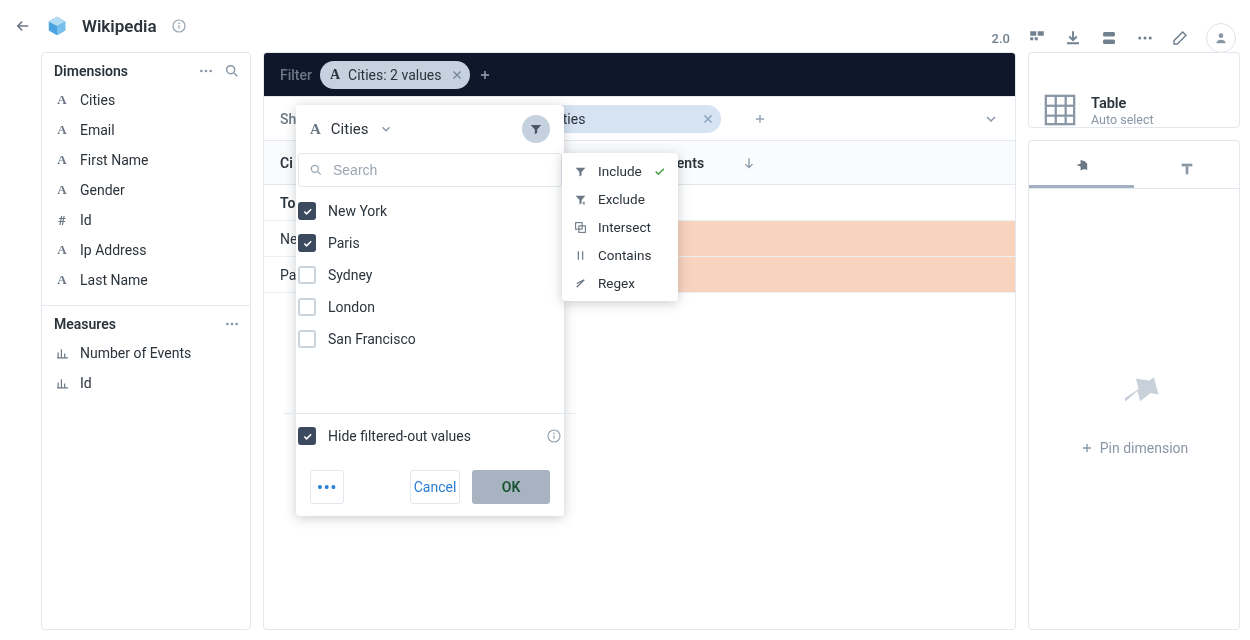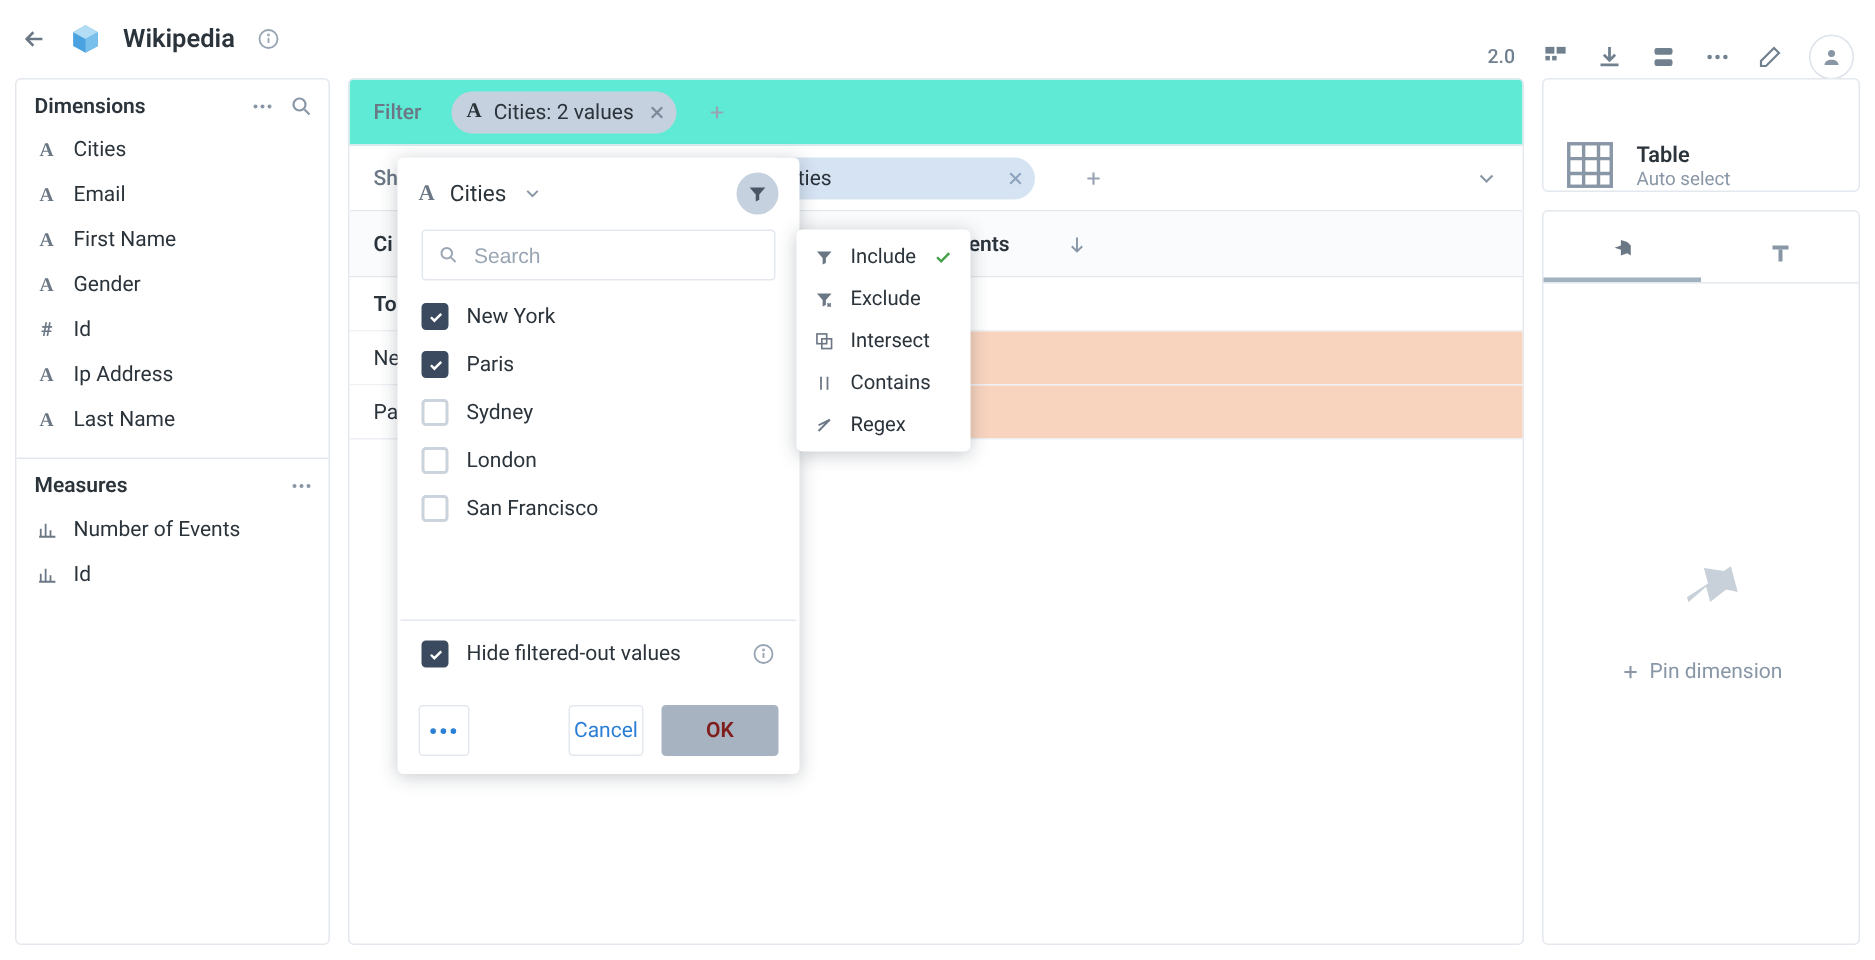--- a/index.html
+++ b/index.html
@@ -15,35 +15,35 @@
   .cube-logo { width:22px; height:22px; }
   .app-title { font-size:17px; font-weight:600; color:#2b333b; }
   .info-ico { color:#98a4b3; }
   .version { font-size:13px; color:#70808f; font-weight:500; }
   .tb-ico { color:#70808f; cursor:pointer; }
   .avatar-circle { width:30px; height:30px; border:1px solid #dde3ea; border-radius:50%; display:flex; align-items:center; justify-content:center; color:#8896a6; }
 
   
   .shell { display:flex; gap:12px; padding:0 10px 10px 10px; height:calc(100% - 52px); }
   .panel { background:#fff; border:1px solid #e3e8ee; border-radius:4px; }
-  .left-pane { width:210px; display:flex; flex-direction:column; }
+  .left-pane { width:210px; display:flex; flex-direction:column;margin-left:31px; }
   .center-pane { flex:1; display:flex; flex-direction:column; overflow:hidden; position:relative; }
   .right-pane { width:212px; display:flex; flex-direction:column; }
 
   
   .section-header { display:flex; align-items:center; padding:10px 10px 6px 12px; border-top:1px solid #e3e8ee; }
   .section-header:first-child { border-top:none; }
   .section-title { font-size:14px; font-weight:600; color:#2b333b; }
   .section-header .sp { margin-left:auto; display:flex; gap:10px; color:#8896a6; }
   .dim-list { padding:0 4px 10px 4px; }
   .dim-item { display:flex; align-items:center; gap:10px; height:30px; padding:0 8px; border-radius:3px; font-size:14px; color:#2b333b; cursor:pointer; }
   .dim-ico { color:#6b7785; width:16px; display:flex; justify-content:center; font-weight:600; font-size:13px; }
 
   
-  .filter-bar { height:44px; border-bottom:1px solid #e3e8ee; display:flex; align-items:center; padding:0 16px; gap:20px; z-index:2; background:#5eead4; position:relative; }
+  .filter-bar { height:44px; border-bottom:1px solid #e3e8ee; display:flex; align-items:center; padding:0 16px; gap:8px; z-index:2; background:#0f172a; position:relative; }
   .filter-label { font-size:14px; font-weight:500; color:#6b7785; }
   .filter-pill { background:#c5d1de; border-radius:16px; height:28px; display:flex; align-items:center; padding:0 6px 0 10px; gap:8px; font-size:14px; color:#2b333b; position:relative; }
   .filter-pill .rem { color:#7a8899; cursor:pointer; }
   .plus-sm { color:#98a4b3; cursor:pointer; }
 
   
   .show-bar { height:44px; border-bottom:1px solid #e3e8ee; display:flex; align-items:center; padding:0 16px; gap:20px; background:#fff; }
   .show-pill { background:#d6e3f3; border-radius:16px; height:28px; display:flex; align-items:center; padding:0 6px 0 14px; gap:8px; font-size:14px; color:#2b333b; }
   .show-pill .rem { color:#8ea3bd; cursor:pointer; }
 
@@ -53,34 +53,34 @@
   .row { height:36px; display:flex; align-items:center; padding:0 16px; border-bottom:1px solid #edf0f4; font-size:14px; position:relative; background:#fff; }
   .row-label { width:296px; }
   .row .bar { position:absolute; left:312px; top:0; bottom:0; background:#f8d4bf; }
   .sort-arrow { color:#8896a6; }
 
   
   .popover { position:absolute; top:52px; left:32px; width:268px; background:#fff; border-radius:4px; box-shadow:0 2px 12px rgba(40,50,65,0.25); z-index:10; display:flex; flex-direction:column; }
   .pop-head { height:48px; display:flex; align-items:center; padding:0 14px; gap:10px; font-size:15px; color:#2b333b; }
   .pop-head .chev { color:#8896a6; }
   .funnel-btn { margin-left:auto; width:28px; height:28px; border-radius:50%; background:#c5d1de; display:flex; align-items:center; justify-content:center; color:#4a5666; cursor:pointer; position:relative; }
-  .pop-body { padding:0 16px; }
+  .pop-body { padding:0 2px; }
   .search-wrap { display:flex; align-items:center; gap:8px; height:34px; border:1px solid #e3e8ee; border-radius:3px; padding:0 10px; margin-bottom:8px; }
   .search-wrap input { border:none; outline:none; font-size:14px; flex:1; color:#2b333b; }
   .search-wrap input::placeholder { color:#9aa6b4; }
   .opt { display:flex; align-items:center; gap:12px; height:32px; font-size:14px; cursor:pointer; }
   .chk { width:18px; height:18px; border:2px solid #cbd3dd; border-radius:3px; flex-shrink:0; display:flex; align-items:center; justify-content:center; }
   .chk.on { background:#3b4a5e; border-color:#3b4a5e; }
   .pop-sep { height:1px; background:#e3e8ee; margin:58px -14px 0 -14px; }
   .hide-row { display:flex; align-items:center; gap:12px; height:44px; font-size:14px; }
   .hide-row .info { margin-left:auto; color:#98a4b3; }
   .pop-foot { display:flex; align-items:center; gap:12px; padding:12px 14px; }
   .more-btn { width:34px; height:34px; border:1px solid #e3e8ee; border-radius:3px; display:flex; align-items:center; justify-content:center; color:#2b7fd6; cursor:pointer; font-weight:700; letter-spacing:1px; }
   .cancel-btn { flex:1; height:34px; border:1px solid #e3e8ee; border-radius:3px; display:flex; align-items:center; justify-content:center; color:#2b7fd6; font-size:14px; cursor:pointer; margin-left:54px; }
-  .ok-btn { width:78px; height:34px; border-radius:3px; background:#a7b3c0; display:flex; align-items:center; justify-content:center; color:#7f1d1d; font-size:14px; font-weight:600; cursor:pointer; }
+  .ok-btn { width:78px; height:34px; border-radius:3px; background:#a7b3c0; display:flex; align-items:center; justify-content:center; color:#14532d; font-size:14px; font-weight:600; cursor:pointer; }
 
   
   .mode-menu { position:absolute; top:100px; left:298px; width:116px; background:#fff; border-radius:4px; box-shadow:0 2px 12px rgba(40,50,65,0.25); z-index:20; padding:4px 0; }
   .mode-item { height:28px; display:flex; align-items:center; padding:0 12px; gap:10px; font-size:13.5px; color:#2b333b; cursor:pointer; }
   .mode-item .chk-mark { margin-left:auto; color:#43a047; }
   .mode-ico { color:#6b7785; width:14px; display:flex; }
 
   
   .viz-box { height:76px; display:flex; align-items:flex-end; padding:0 14px; gap:14px; }
   .viz-grid { width:34px; height:34px; }

